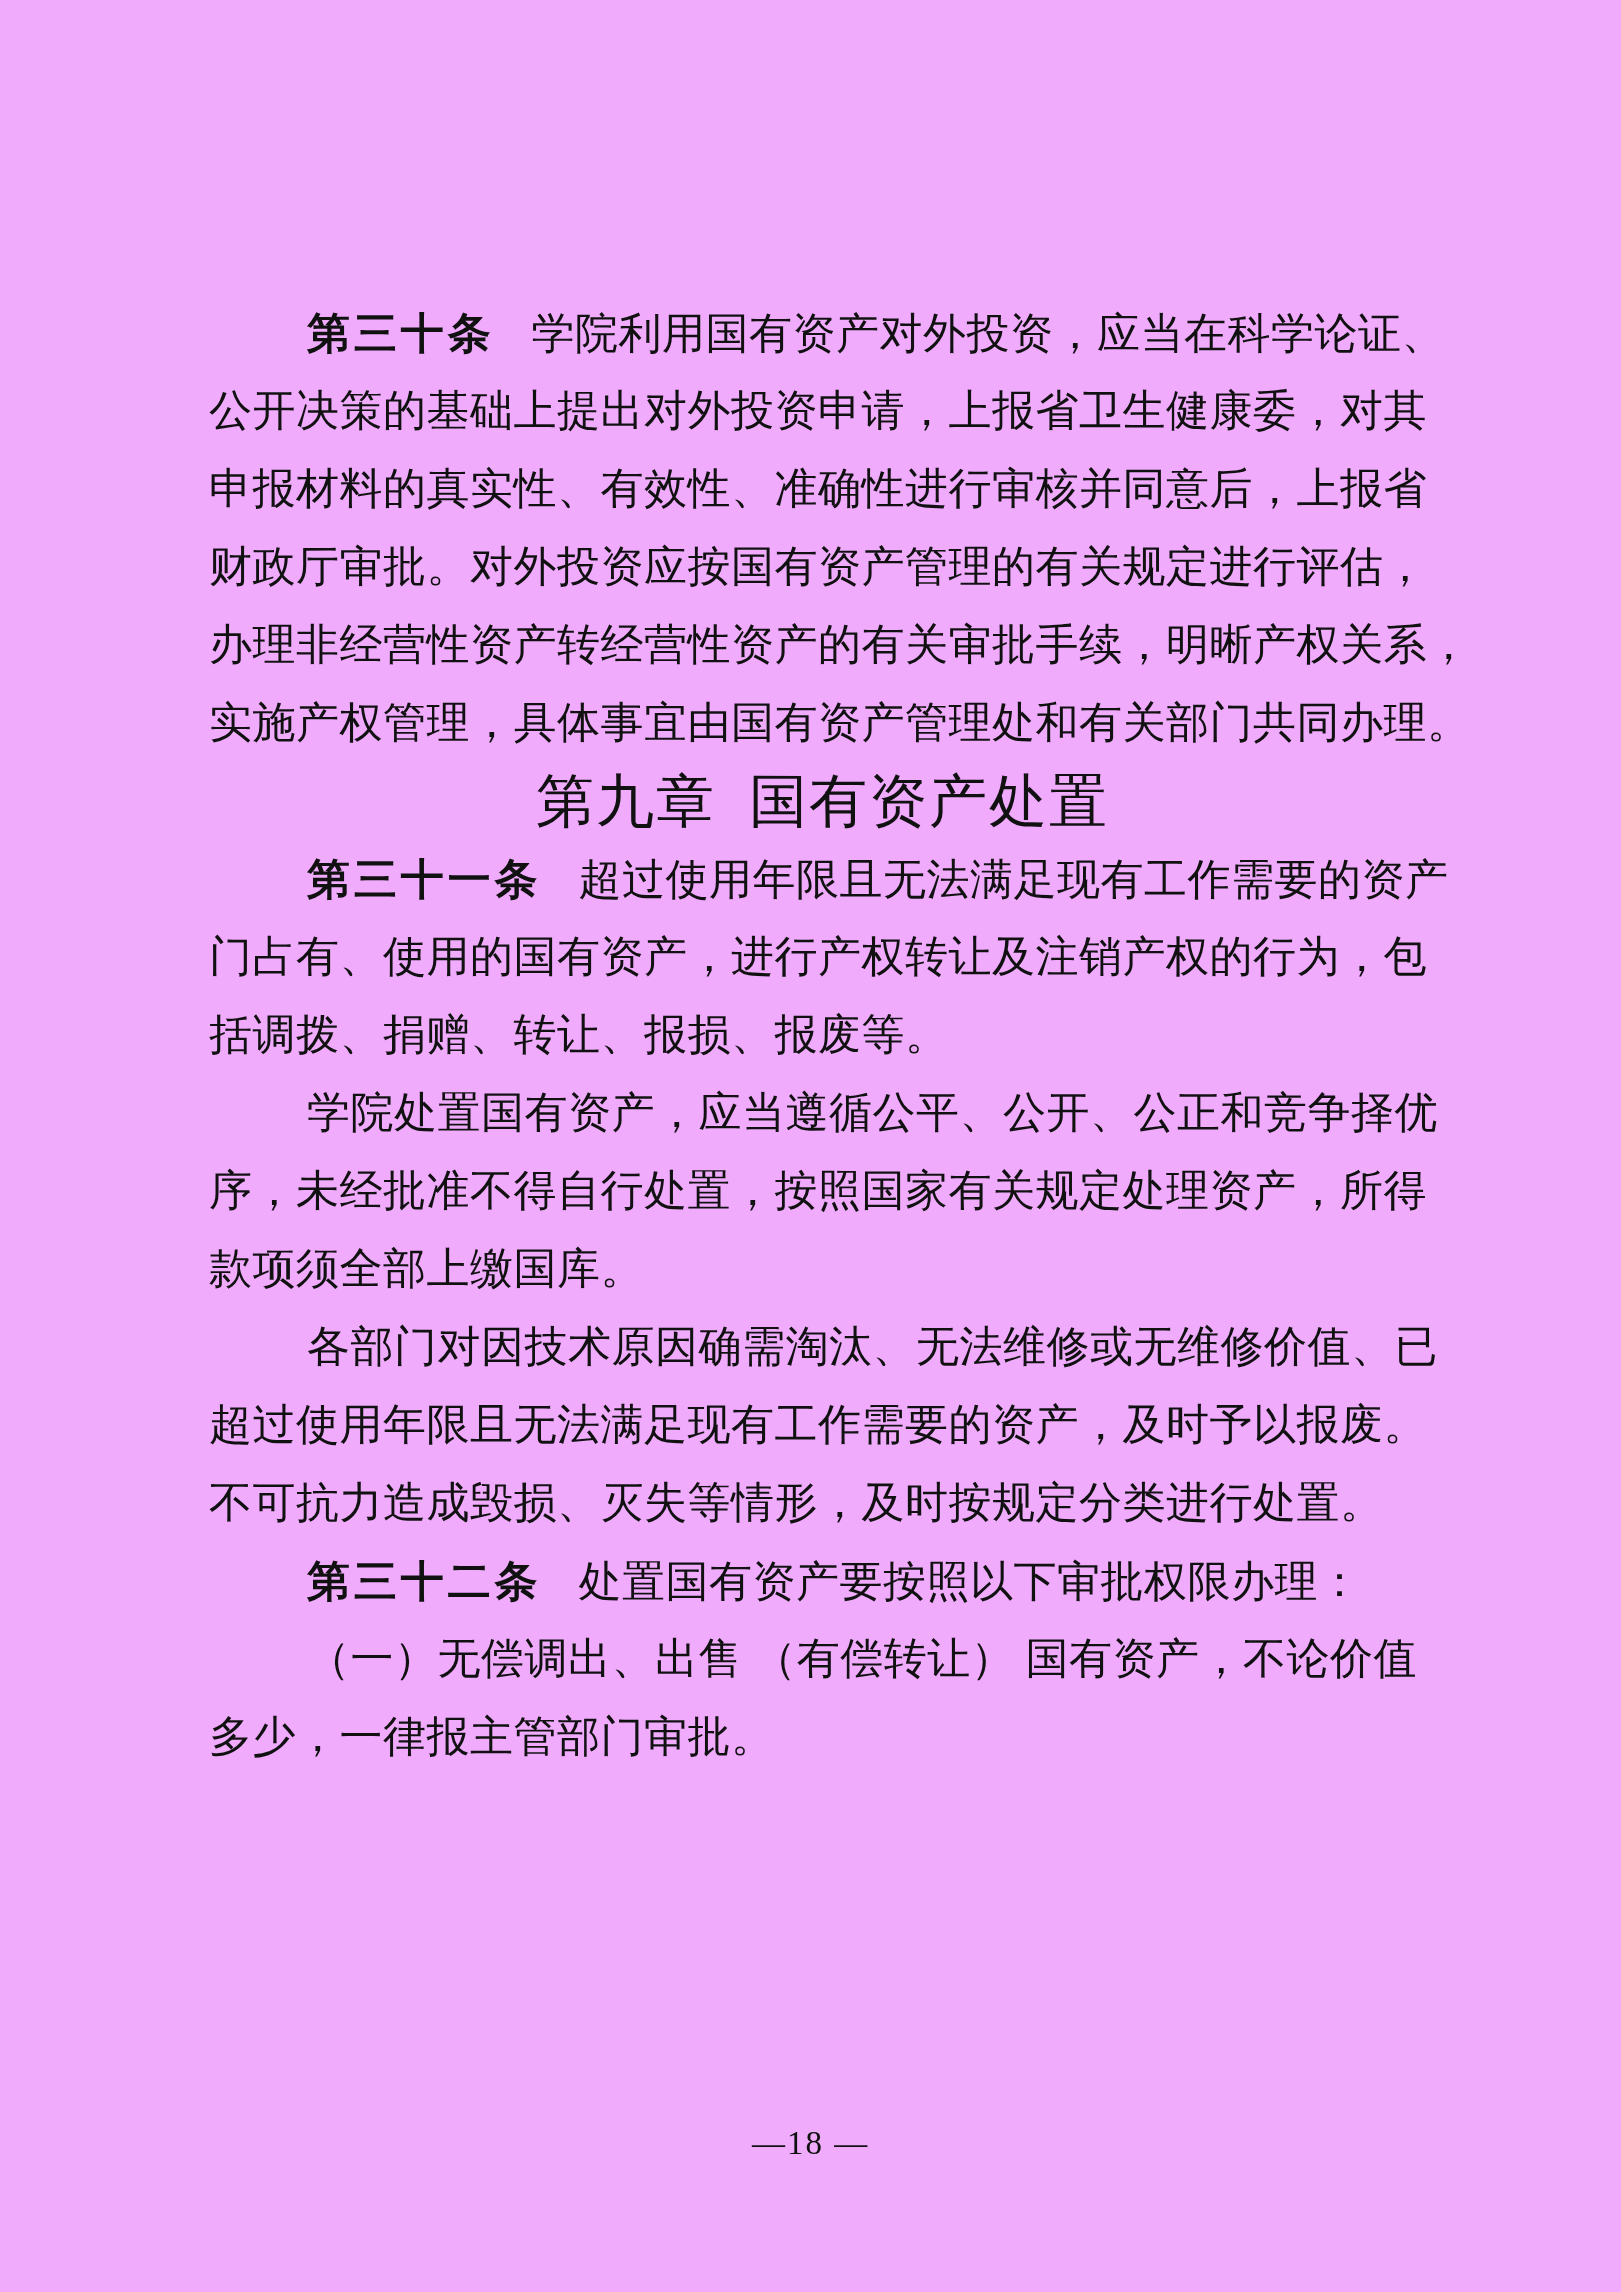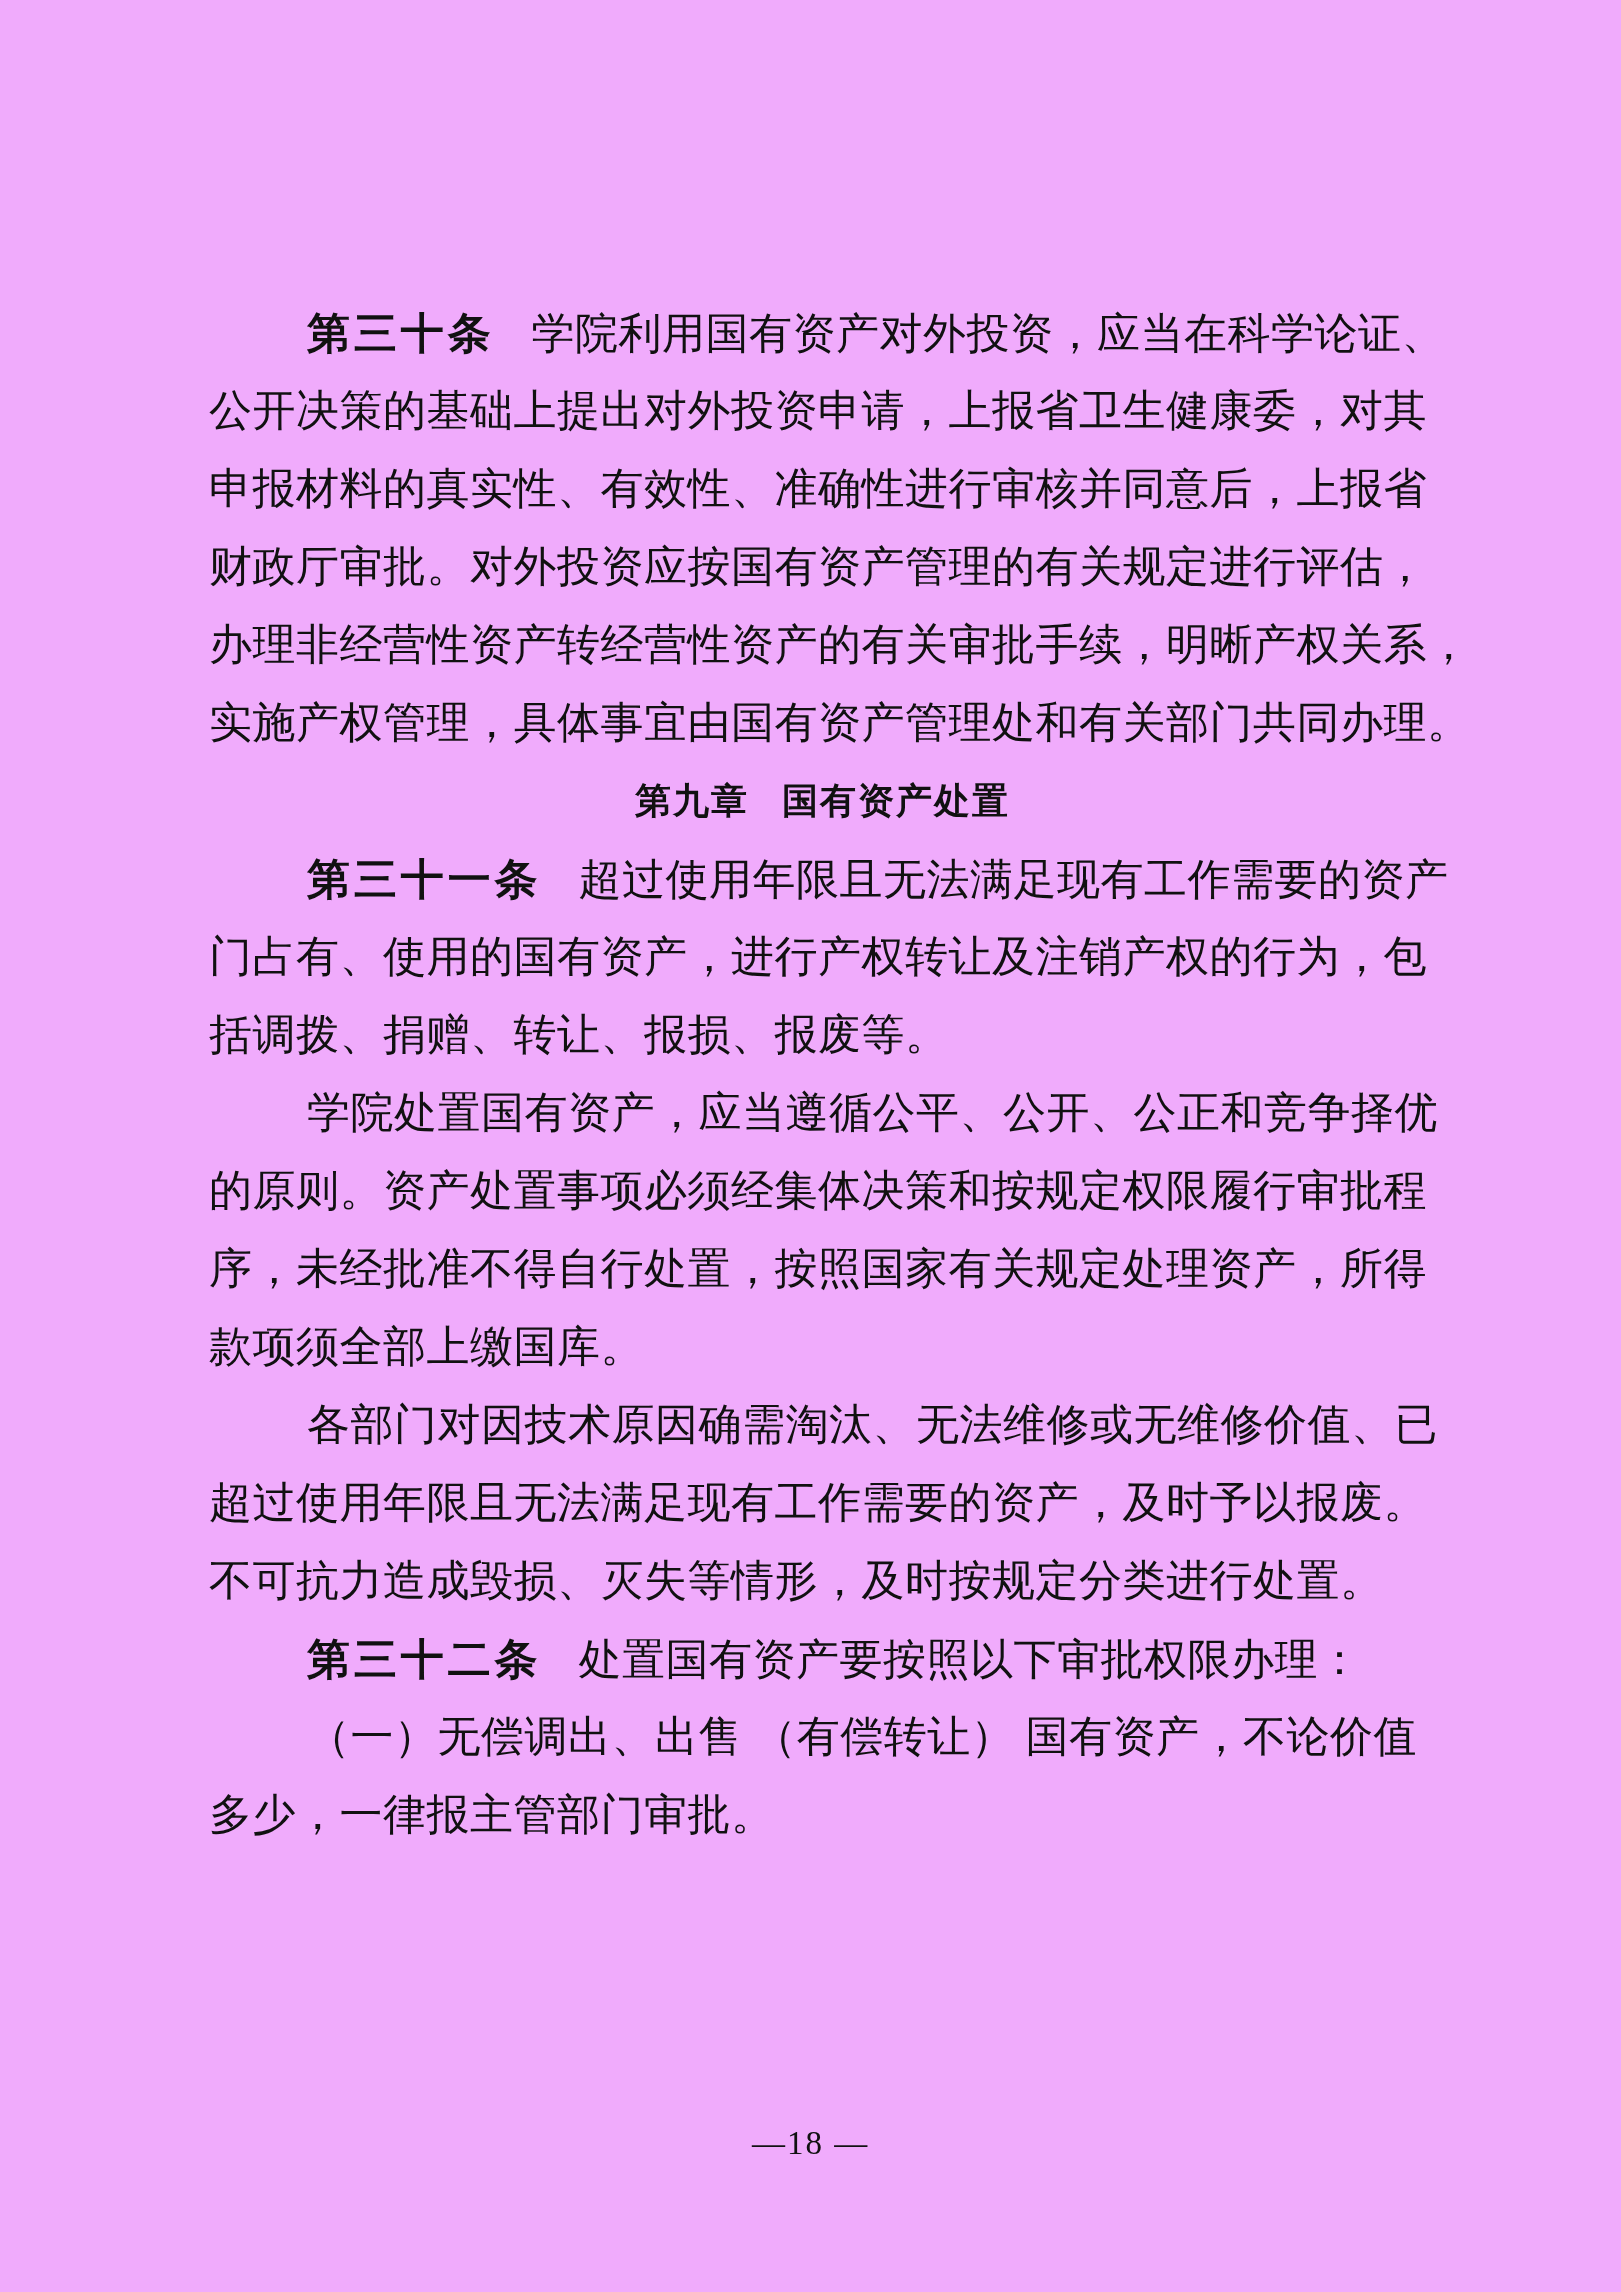--- a/index.html
+++ b/index.html
@@ -36,22 +36,22 @@
   }
   .label {
     font-weight: 700;
     letter-spacing: 3.9px;
     margin-right: 37px;
     font-family: "Liberation Sans", "DejaVu Sans", sans-serif;
   }
   .heading-line {
     text-align: center;
     font-family: "Liberation Sans", "DejaVu Sans", sans-serif;
-    font-weight: 700;
-    font-size: 36px;
+    font-weight: 400;
+    font-size: 58px;
     line-height: 78px;
     height: 78px;
     letter-spacing: 2px;
     white-space: pre;
   }
   .heading-chapter {
     margin-right: 33px;
   }
   .footer {
     position: absolute;
@@ -77,21 +77,20 @@
     <div class="line"><span>财政厅审批。对外投资应按国有资产管理的有关规定进行评估，</span></div>
     <div class="line"><span>办理非经营性资产转经营性资产的有关审批手续，明晰产权关系，</span></div>
     <div class="line"><span>实施产权管理，具体事宜由国有资产管理处和有关部门共同办理。</span></div>
 
     <div class="heading-line"><span class="heading-chapter">第九章</span><span>国有资产处置</span></div>
 
     <div class="line indent"><span class="label">第三十一条</span><span>超过使用年限且无法满足现有工作需要的资产</span></div>
     <div class="line"><span>门占有、使用的国有资产，进行产权转让及注销产权的行为，包</span></div>
     <div class="line"><span>括调拨、捐赠、转让、报损、报废等。</span></div>
     <div class="line indent"><span>学院处置国有资产，应当遵循公平、公开、公正和竞争择优</span></div>
-    <div class="line"><span>的原则。资产处置事项必须经集体决策和按规定权限履行审批程</span></div>
     <div class="line"><span>序，未经批准不得自行处置，按照国家有关规定处理资产，所得</span></div>
     <div class="line"><span>款项须全部上缴国库。</span></div>
     <div class="line indent"><span>各部门对因技术原因确需淘汰、无法维修或无维修价值、已</span></div>
     <div class="line"><span>超过使用年限且无法满足现有工作需要的资产，及时予以报废。</span></div>
     <div class="line"><span>不可抗力造成毁损、灭失等情形，及时按规定分类进行处置。</span></div>
 
     <div class="line indent"><span class="label">第三十二条</span><span>处置国有资产要按照以下审批权限办理：</span></div>
     <div class="line indent"><span>（一）无偿调出、出售 （有偿转让） 国有资产，不论价值</span></div>
     <div class="line"><span>多少，一律报主管部门审批。</span></div>
 

